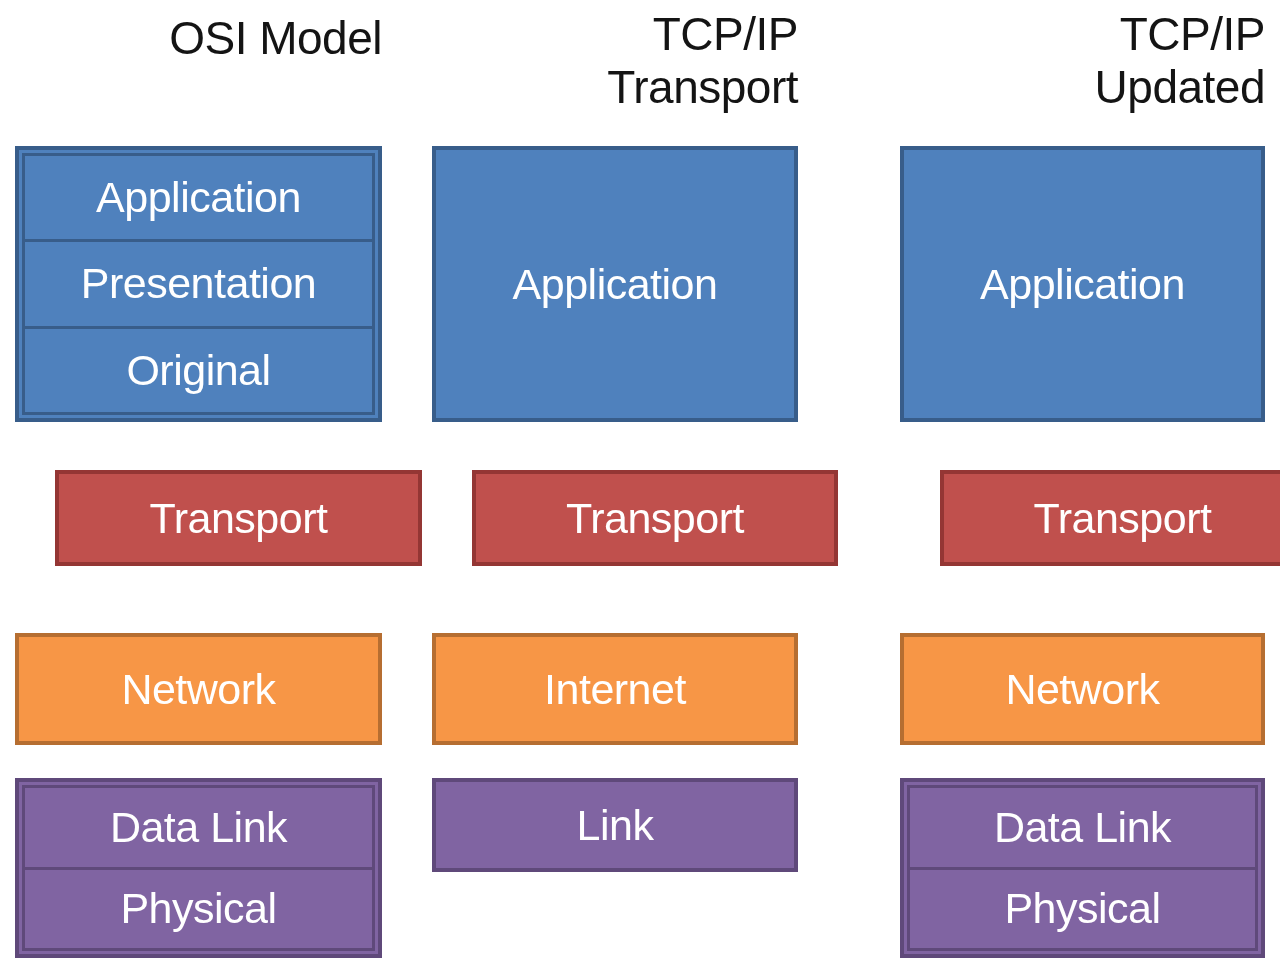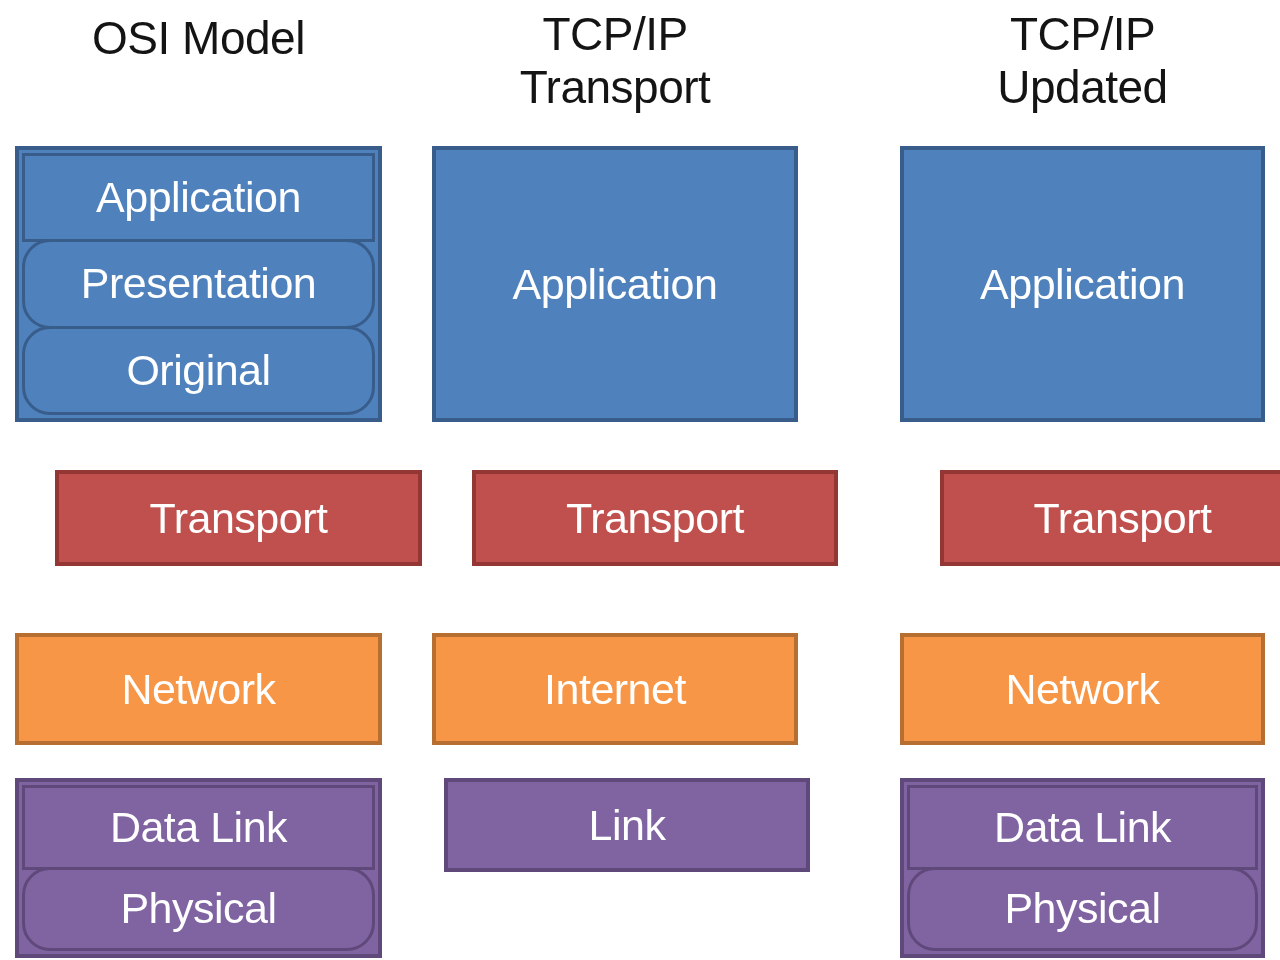--- a/index.html
+++ b/index.html
@@ -15,42 +15,42 @@
     height: 960px;
     background: var(--background, #ffffff);
     overflow: hidden;
     font-family: "Liberation Sans", sans-serif;
   }
 
   
   .col-title {
     position: absolute;
     top: 8px;
-    text-align: center;
+    text-align: right;
     font-size: 46px;
     line-height: 53px;
     color: var(--title-text, #141414);
     letter-spacing: -0.5px;
   }
   .col-title span { display: block; }
   .t1 { left: 15px;  width: 367px; top: 12px; }
   .t2 { left: 432px; width: 366px; }
   .t3 { left: 900px; width: 365px; }
 
   
   .c1 { left: 15px;  width: 367px; }
   .c2 { left: 432px; width: 366px; }
   .c3 { left: 900px; width: 365px; }
 
   
   .r-app    { top: 146px; height: 276px; }
   .r-trans  { top: 470px; height: 96px;  }
   .r-net    { top: 633px; height: 112px;  }
   .r-bottom { top: 778px; height: 180px; }
-  .r-link   { top: 778px; height: 94px; margin-left: 12px;  }
+  .r-link   { top: 778px; height: 94px;  }
 
   
   .block {
     position: absolute;
     border: 4px solid;
     display: flex;
     align-items: center;
     justify-content: center;
     font-size: 43px;
     color: var(--label-text, #ffffff);
@@ -66,21 +66,21 @@
   .group .row {
     flex: 1 1 0;
     border: 3px solid;
     display: flex;
     align-items: center;
     justify-content: center;
     font-size: 43px;
     color: var(--label-text, #ffffff);
     letter-spacing: -0.5px;
   }
-  .group .row + .row { margin-top: -3px; border-radius: 28px; }
+  .group .row + .row { margin-top: -3px; }
 
   
   .blue         { background: var(--blue-fill, #4F81BD);   border-color: var(--blue-border, #385D8A); }
   .blue .row    { background: var(--blue-fill, #4F81BD);   border-color: var(--blue-border, #385D8A); }
   .red          { background: var(--red-fill, #C0504D);    border-color: var(--red-border, #943634); margin-left: 40px; }
   .orange       { background: var(--orange-fill, #F79646); border-color: var(--orange-border, #B66E31); }
   .purple       { background: var(--purple-fill, #8064A2); border-color: var(--purple-border, #5F497A); }
   .purple .row  { background: var(--purple-fill, #8064A2); border-color: var(--purple-border, #5F497A); }
 </style>
 </head>

